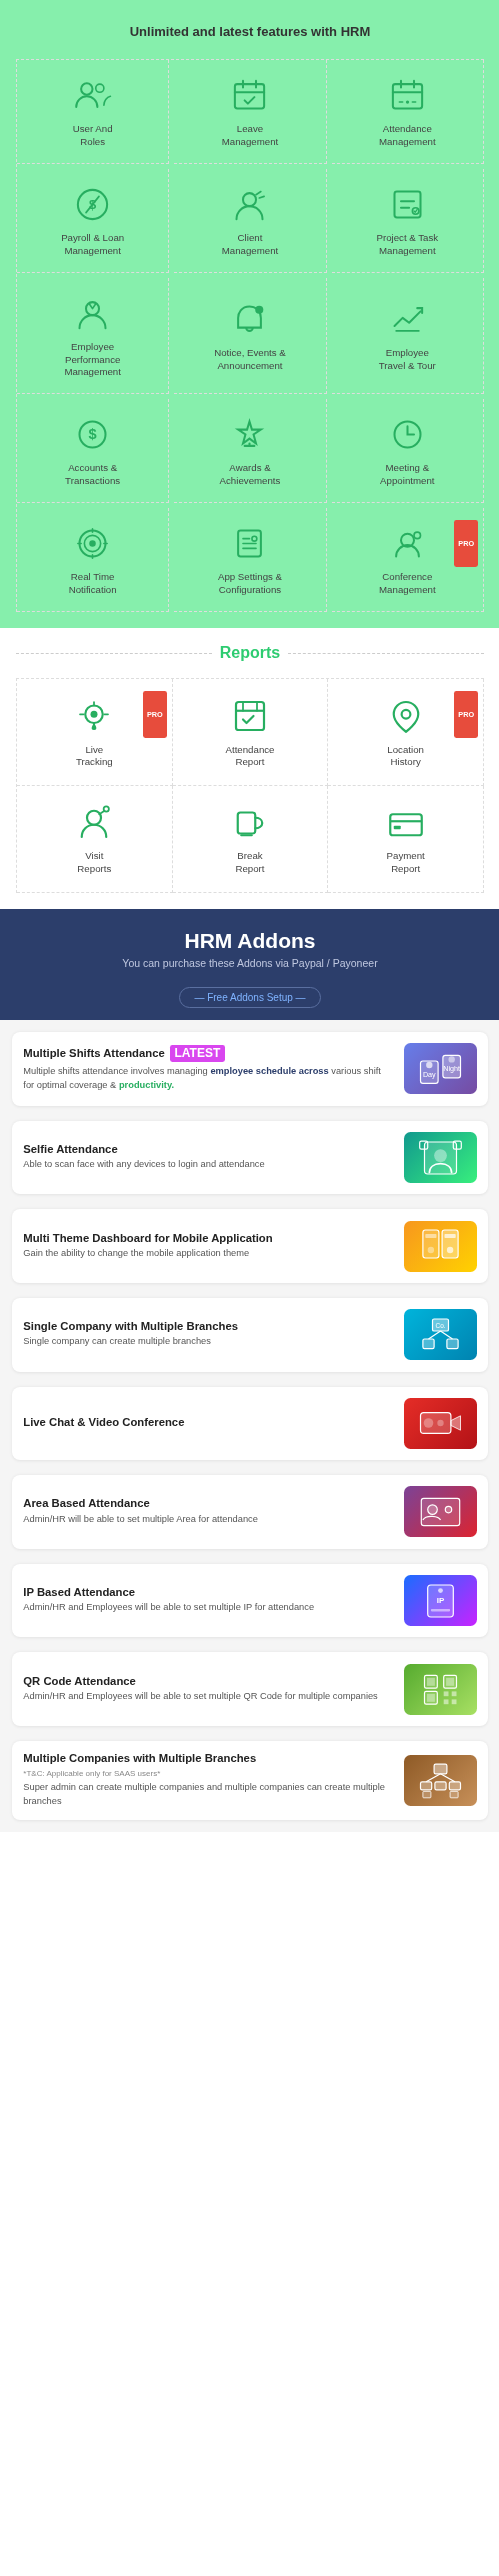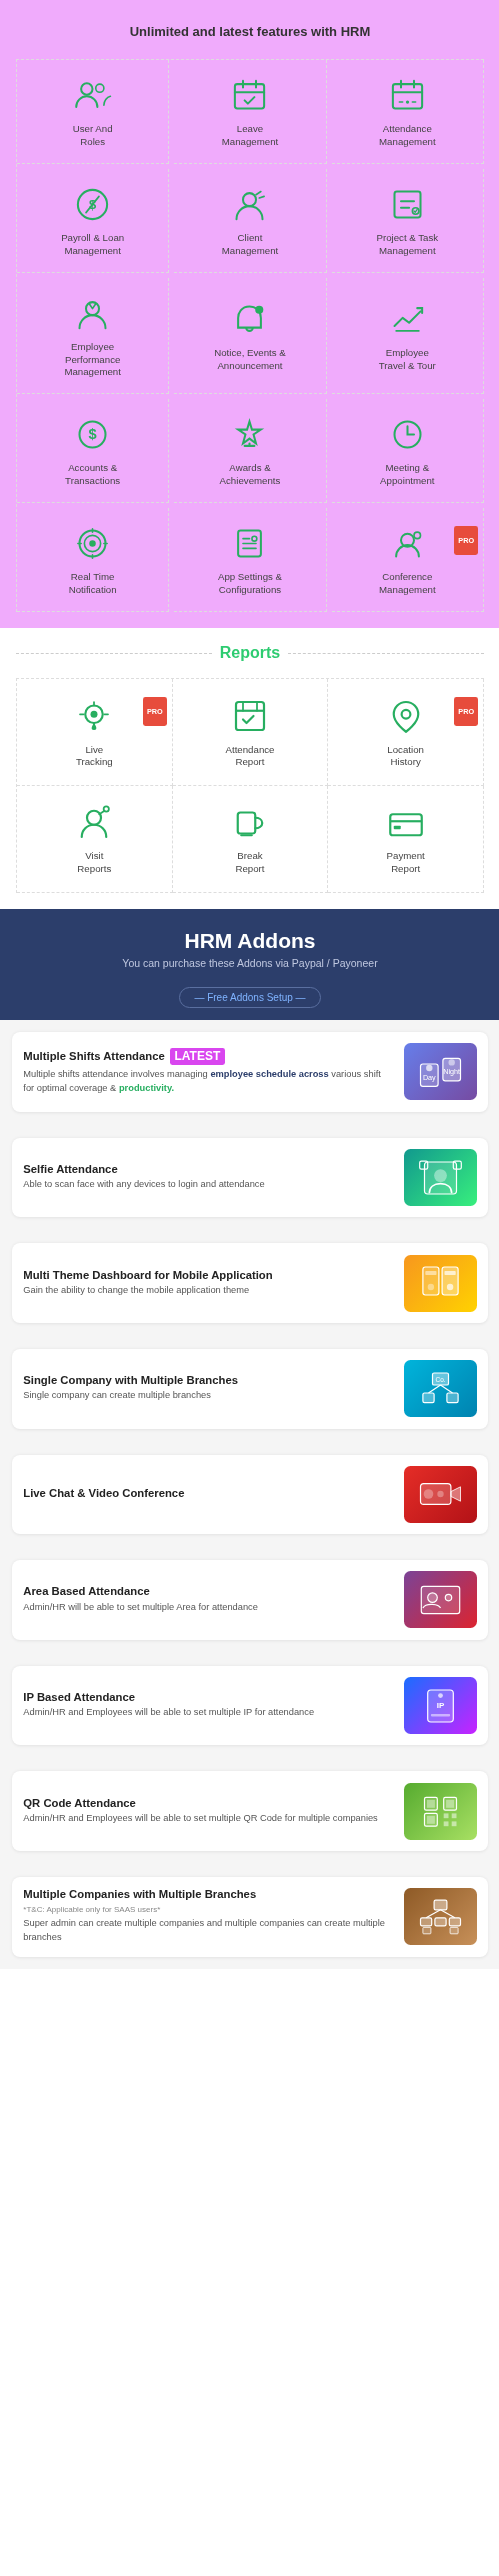--- a/index.html
+++ b/index.html
@@ -6,21 +6,21 @@
     body {
       font-family: 'Segoe UI', Arial, sans-serif;
       background: #fff;
       width: 500px;
       margin: 0 auto;
     }
 
     
     .features-section {
       padding: 24px 16px 16px;
-      background: #f0abfc;
+      background: #86efac;
     }
     .features-title {
       text-align: center;
       font-size: 13px;
       font-weight: 600;
       color: #333;
       margin-bottom: 20px;
     }
     .features-grid {
       display: grid;
@@ -53,27 +53,27 @@
       height: 39px;
     }
     .feature-label {
       font-size: 9.7px;
       color: #444;
       font-weight: 500;
       line-height: 1.3;
     }
     .pro-badge {
       position: absolute;
-      top: 18px;
+      top: 12px;
       right: 4.9px;
       background: #e74c3c;
       color: #fff;
       font-size: 7.3px;
       font-weight: 700;
-      padding: 10px 4px;
+      padding: 19px 4px;
       border-radius: 2.4px;
     }
 
     
     .reports-section {
       padding: 16px;
       background: #fff;
     }
     .reports-header {
       display: flex;
@@ -150,21 +150,21 @@
       color: #7fb3ff;
       margin-top: 8px;
     }
 
     
     .addon-cards {
       padding: 12px;
       background: #f5f5f5;
       display: flex;
       flex-direction: column;
-      gap: 26px;
+      gap: 15px;
     }
     .addon-card {
       background: #fff;
       border-radius: 8px;
       padding: 11.3px;
       display: flex;
       align-items: center;
       gap: 9.7px;
       box-shadow: 0 0.8px 3.2px rgba(0,0,0,0.08);
     }
@@ -189,21 +189,21 @@
     .addon-desc strong {
       color: #2c3e6b;
     }
     .addon-desc em {
       color: #27ae60;
       font-style: normal;
       font-weight: 600;
     }
     .addon-img {
       width: 73px;
-      height: 57px;
+      height: 51px;
       border-radius: 6.5px;
       flex-shrink: 0;
       display: flex;
       align-items: center;
       justify-content: center;
       font-size: 23px;
       overflow: hidden;
     }
 
     .latest-badge {

